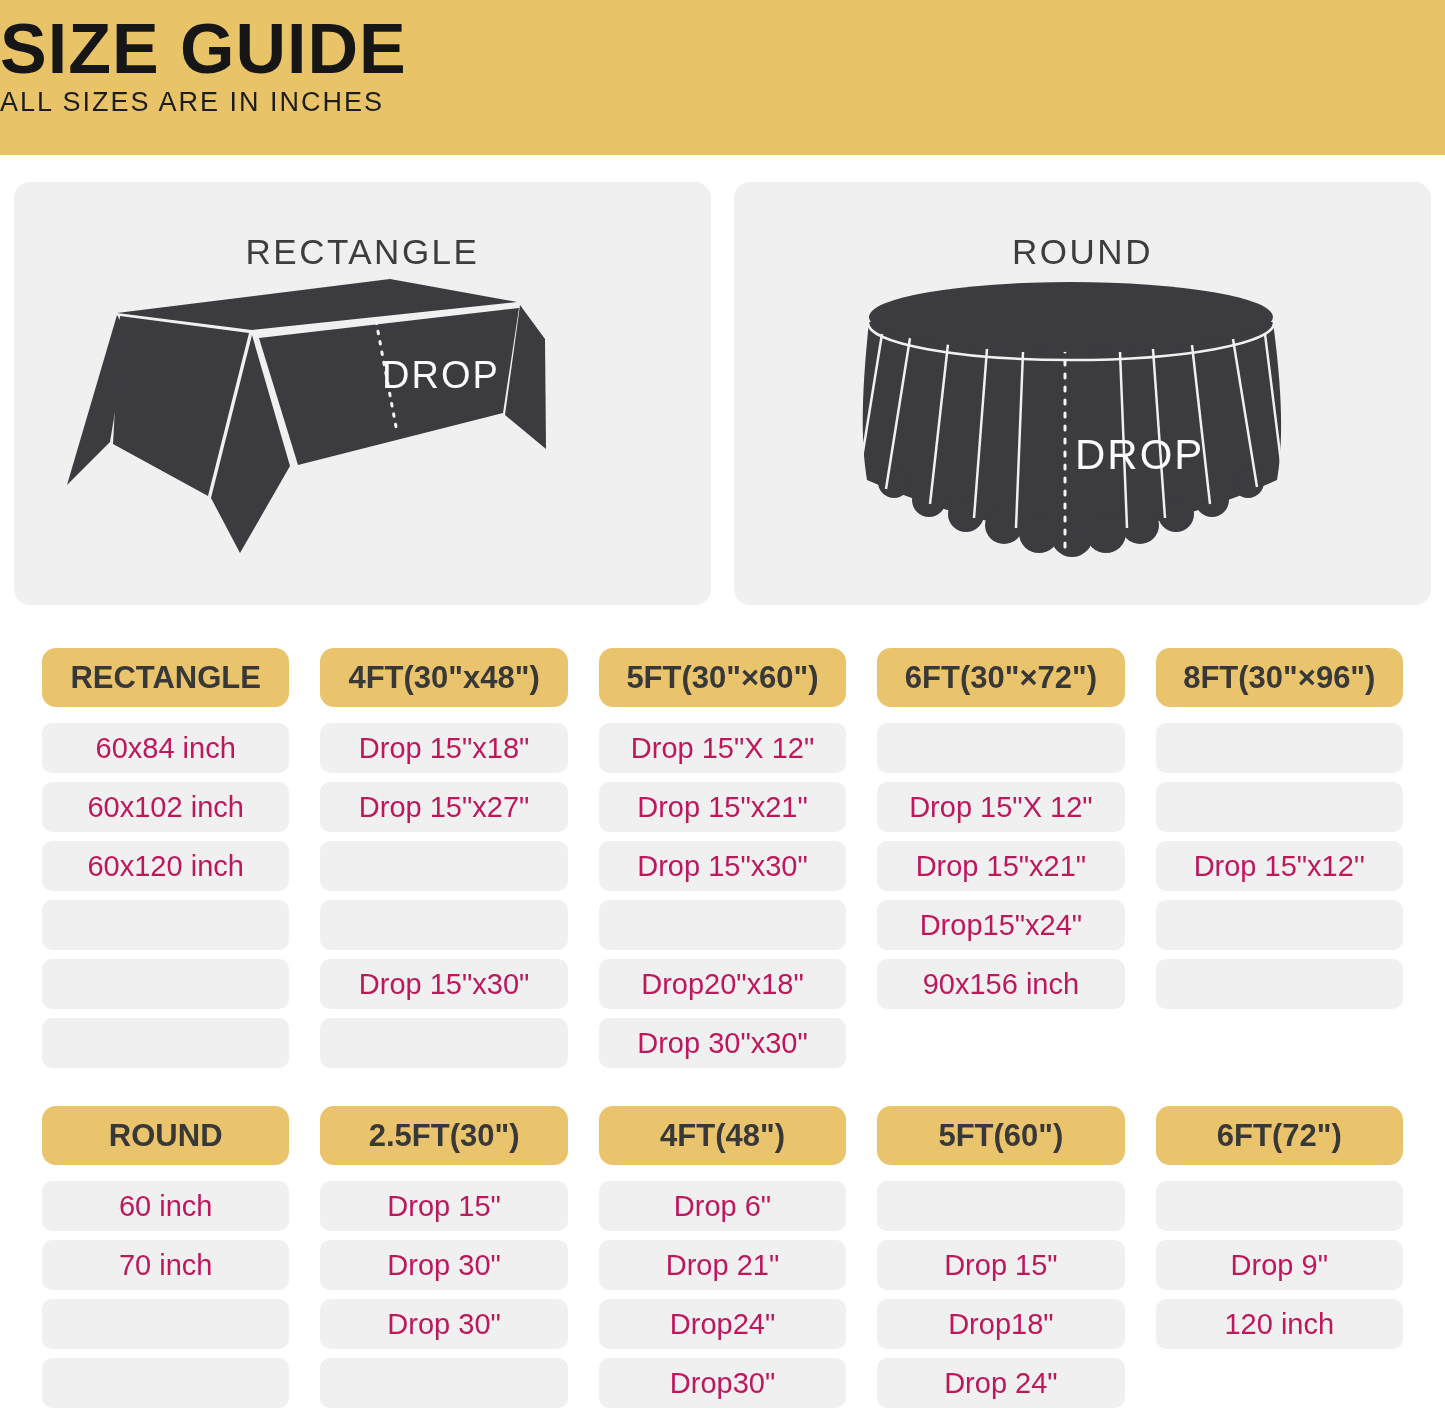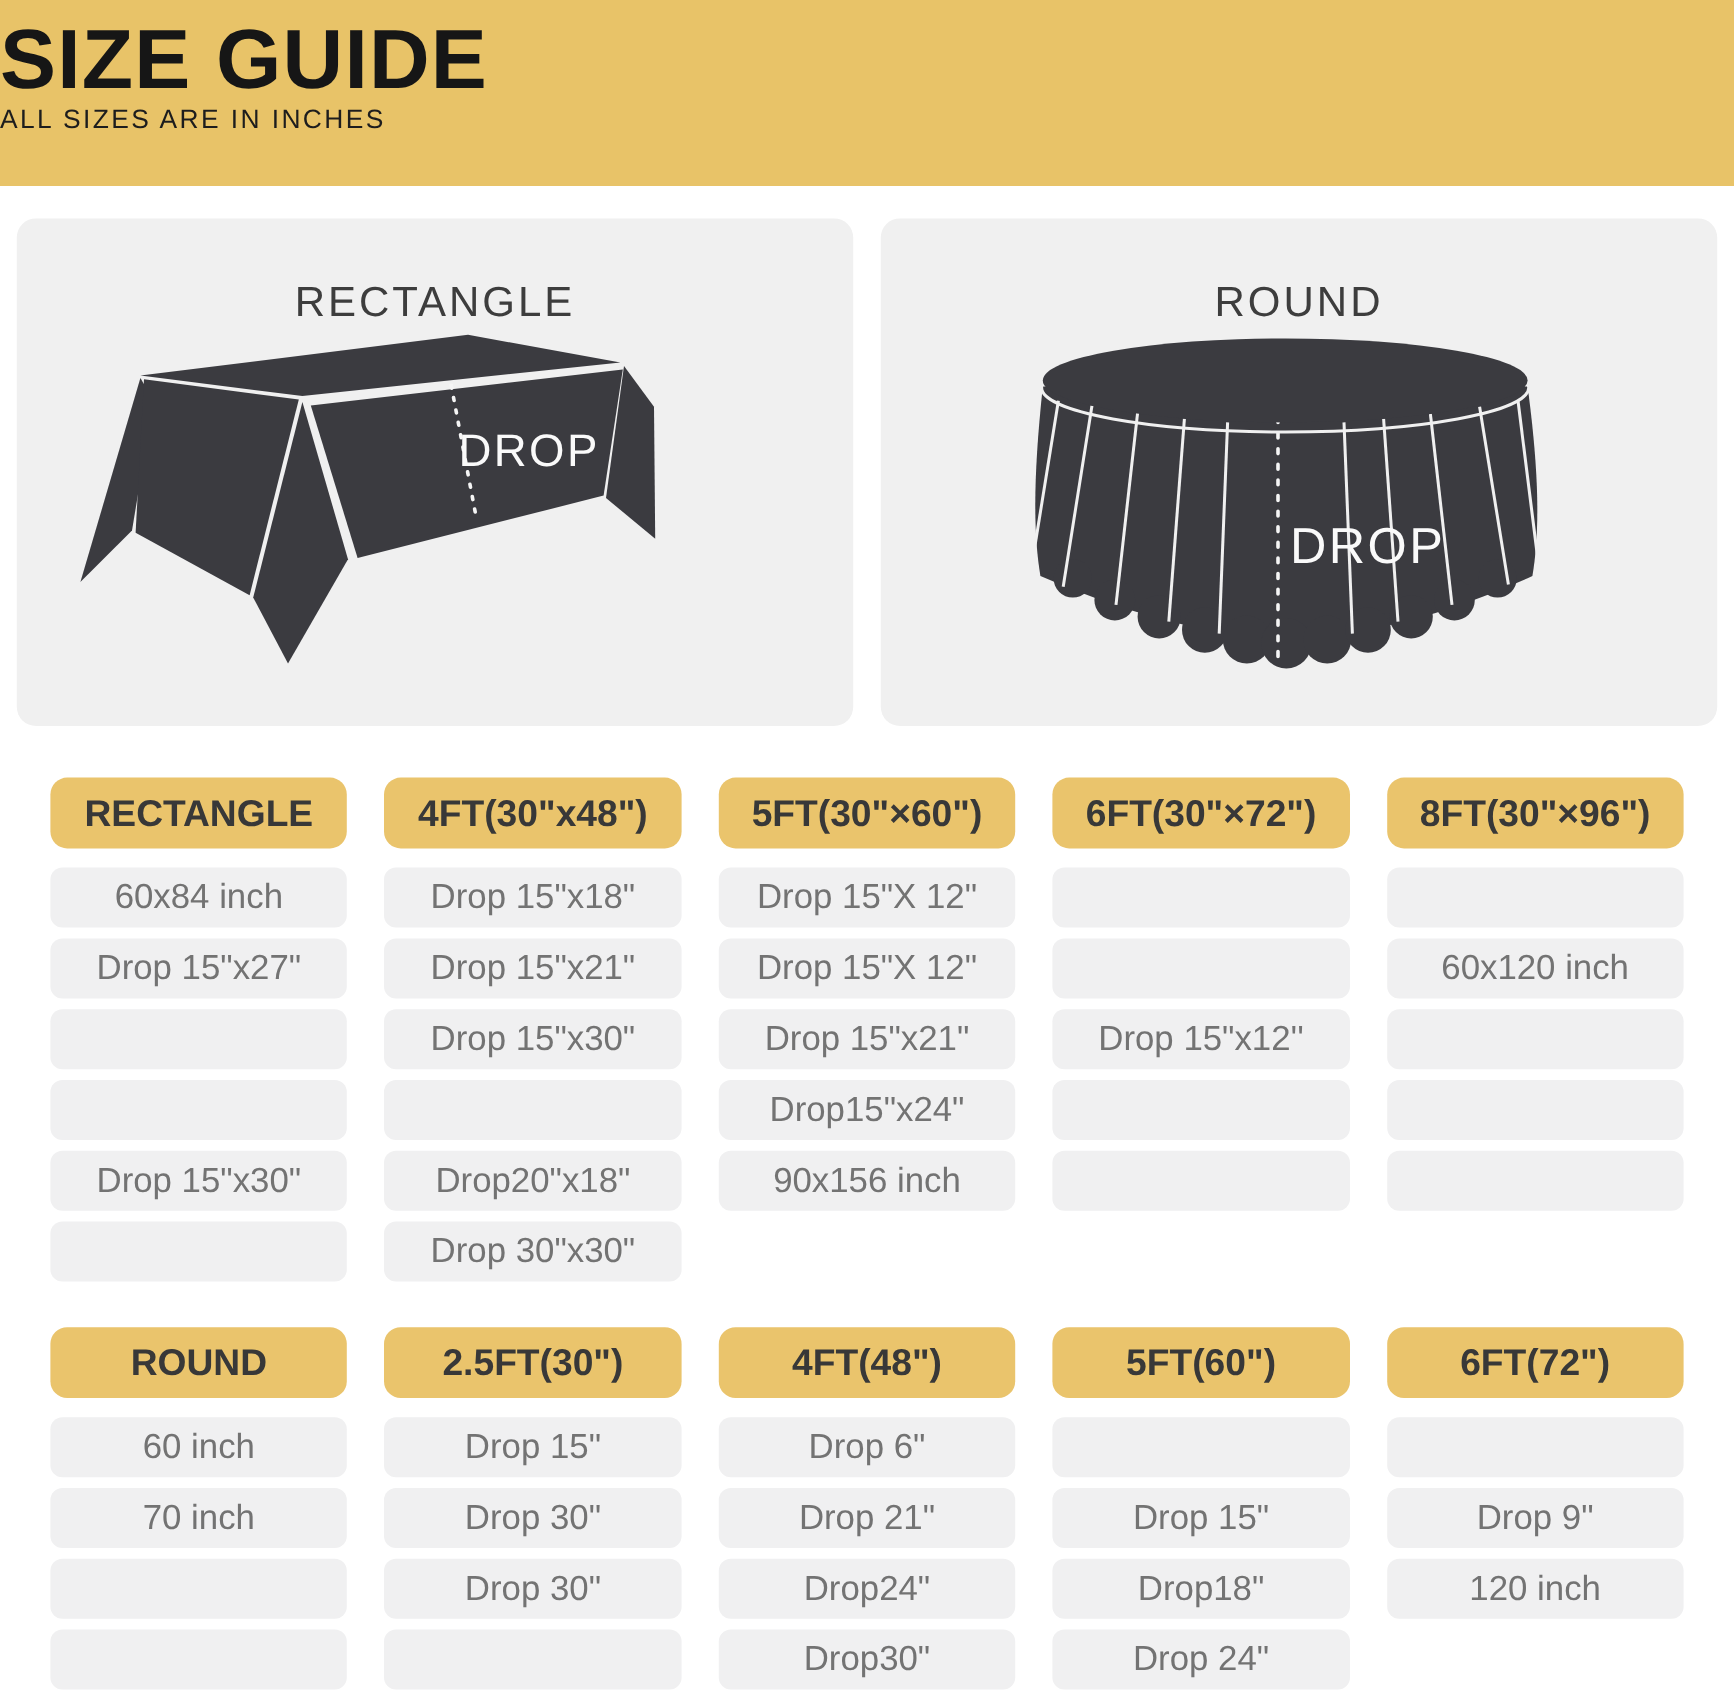--- a/index.html
+++ b/index.html
@@ -17,21 +17,21 @@
     font-family:"Liberation Sans",sans-serif;color:var(--text-dark);
     overflow:hidden;
   }
   
   .banner{height:155px;background:var(--banner-bg);text-align:left;}
   .banner h1{
     margin:0;padding-top:14px;font-size:70px;font-weight:900;
     letter-spacing:1px;color:#161616;line-height:1.0;
   }
   .banner p{
-    margin:3px 0 0;font-size:22px;font-weight:500;letter-spacing:2px;color:#1d1d1d;
+    margin:3px 0 0;font-size:27px;font-weight:500;letter-spacing:2px;color:#1d1d1d;
   }
   
   .panels{display:flex;gap:23px;margin:27px 14px 0;}
   .panel{position:relative;flex:1;height:423px;background:var(--panel-bg);border-radius:16px;}
   .panel-title{
     position:absolute;top:50px;left:0;width:100%;text-align:center;
     font-size:35px;letter-spacing:2.5px;color:#3d3d3d;
   }
   .panel svg{position:absolute;left:0;top:0;width:100%;height:100%;}
   .ink{fill:var(--ink);}
@@ -44,21 +44,21 @@
   .table-grid.first{margin-top:43px;}
   .table-grid.second{margin-top:38px;}
   .pill{
     display:flex;align-items:center;justify-content:center;
     text-align:center;border-radius:10px;white-space:nowrap;
   }
   .pill-header{
     height:59px;background:var(--header-pill-bg);border-radius:14px;
     font-size:31px;font-weight:bold;color:#383838;margin-bottom:7px;
   }
-  .pill-cell{height:50px;background:var(--cell-bg);font-size:29px;color:#737373;}
+  .pill-cell{height:50px;background:var(--cell-bg);font-size:29px;color:#be185d;}
 </style>
 </head>
 <body>
 
 <header class="banner">
   <h1>SIZE GUIDE</h1>
   <p>ALL SIZES ARE IN INCHES</p>
 </header>
 
 <section class="panels">
@@ -135,20 +135,21 @@
       <div class="pill pill-header">RECTANGLE</div>
       <div class="pill pill-header">4FT(30"x48")</div>
       <div class="pill pill-header">5FT(30"×60")</div>
       <div class="pill pill-header">6FT(30"×72")</div>
       <div class="pill pill-header">8FT(30"×96")</div>
       <div class="pill pill-cell">60x84 inch</div>
       <div class="pill pill-cell">Drop 15"x18"</div>
       <div class="pill pill-cell">Drop 15"X 12"</div>
       <div class="pill pill-cell"></div>
       <div class="pill pill-cell"></div>
+      <div class="pill pill-cell">60x102 inch</div>
       <div class="pill pill-cell">Drop 15"x27"</div>
       <div class="pill pill-cell">Drop 15"x21"</div>
       <div class="pill pill-cell">Drop 15"X 12"</div>
       <div class="pill pill-cell"></div>
       <div class="pill pill-cell">60x120 inch</div>
       <div class="pill pill-cell"></div>
       <div class="pill pill-cell">Drop 15"x30"</div>
       <div class="pill pill-cell">Drop 15"x21"</div>
       <div class="pill pill-cell">Drop 15"x12''</div>
       <div class="pill pill-cell"></div>

